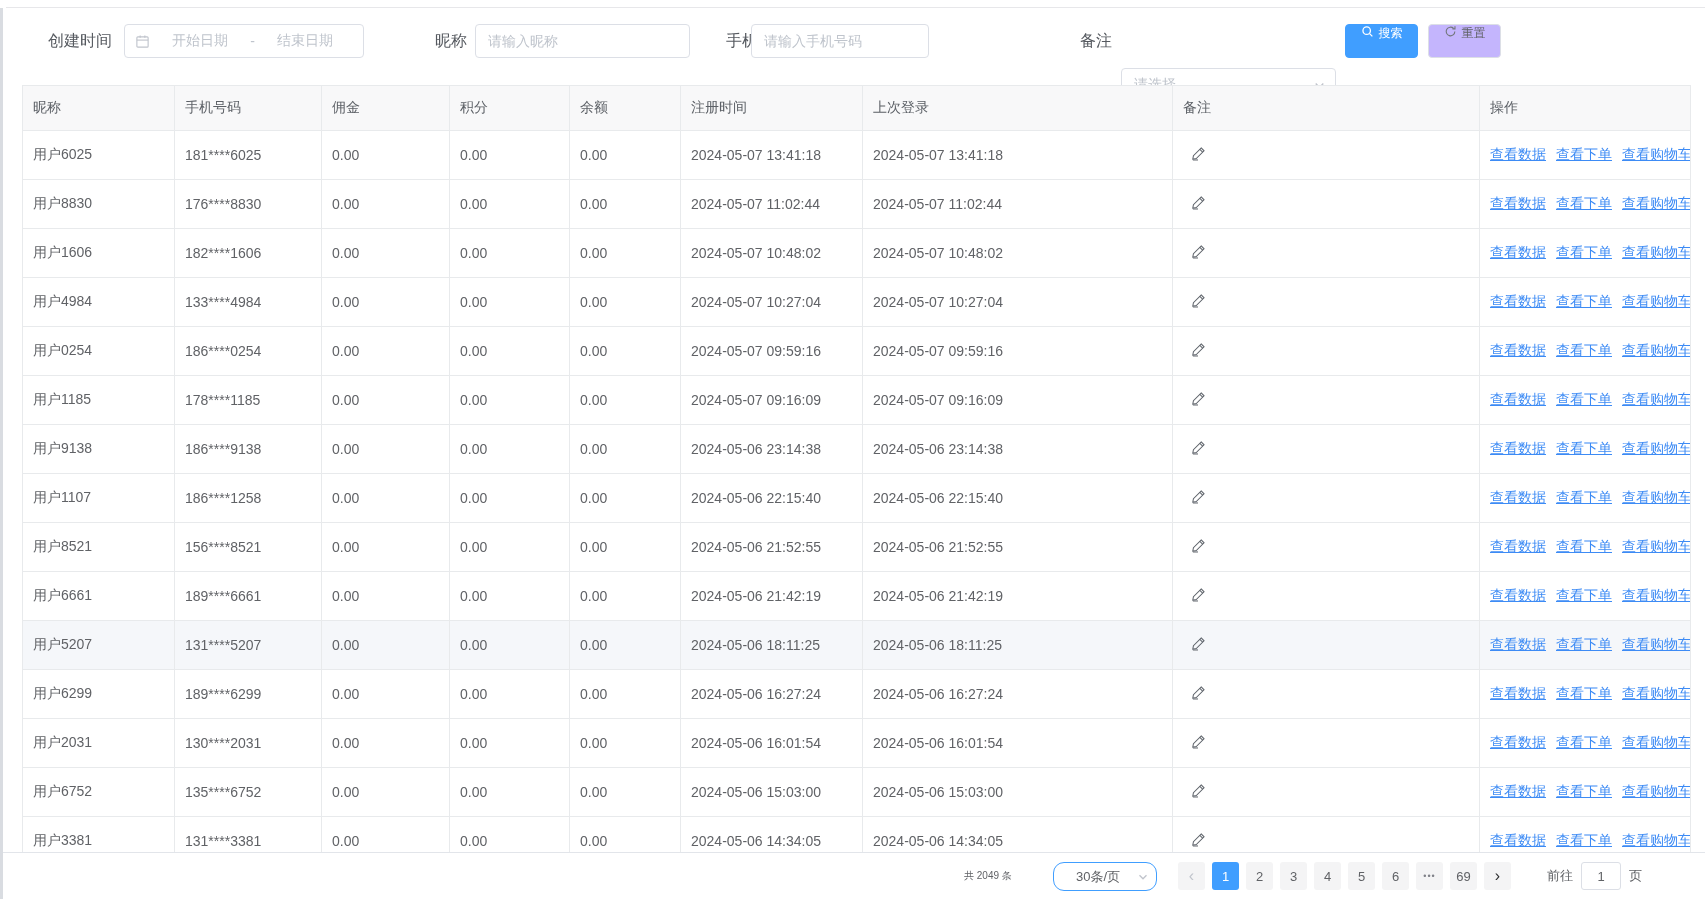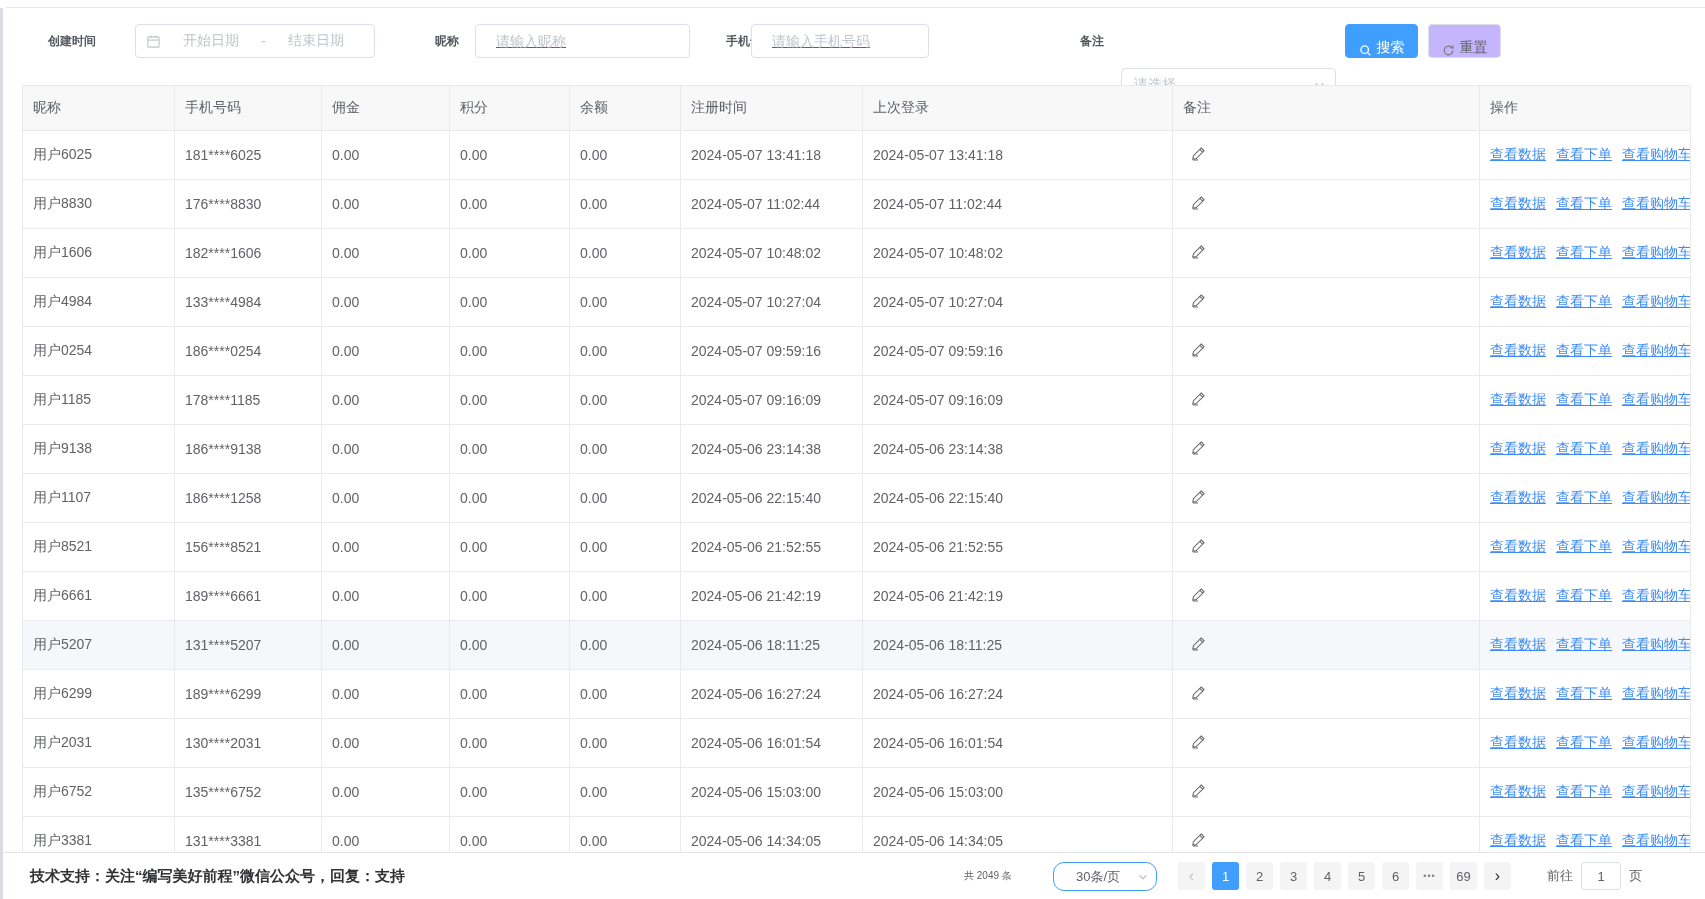--- a/index.html
+++ b/index.html
@@ -13,34 +13,34 @@
     --header-bg:#f8f8f9;
     --hl-bg:#f5f7fa;
     --pgbtn-bg:#f4f4f5;
   }
   *{box-sizing:border-box;margin:0;padding:0;font-family:"Liberation Sans","DejaVu Sans",sans-serif;}
   html,body{width:1705px;height:899px;background:#fff;overflow:hidden;position:relative;}
   .top-line{position:absolute;top:7px;left:6px;width:1699px;height:1px;background:#e7e7ea;}
   .left-strip{position:absolute;left:0;top:8px;width:3px;height:891px;background:#d9dce1;z-index:300;}
 
   
-  .flabel{position:absolute;top:24px;height:34px;line-height:34px;font-size:12px;font-weight:700;color:#55595f;white-space:nowrap;}
+  .flabel{position:absolute;top:24px;height:34px;line-height:34px;font-size:16px;font-weight:400;color:#55595f;white-space:nowrap;}
   .ctrl{position:absolute;top:24px;height:34px;border:1px solid var(--border);border-radius:4px;background:#fff;display:flex;align-items:center;font-size:14px;color:var(--text);}
   .ph{color:var(--placeholder);}
-  .date-range{left:135px;width:240px;padding:0 10px;}
+  .date-range{left:124px;width:240px;padding:0 10px;}
   .date-range .seg{flex:1;text-align:center;white-space:nowrap;}
   .date-range .sep{color:var(--placeholder);padding:0 2px;}
   .cal{display:flex;margin-right:2px;}
-  input.ctrl{padding:0 20px;outline:none;text-decoration:underline;}
+  input.ctrl{padding:0 12px;outline:none;}
   input.ctrl::placeholder{color:var(--placeholder);}
   .inp-nickname{left:475px;width:215px;}
   .inp-phone{left:751px;width:178px;}
   .sel-remark{left:1121px;width:215px;padding:0 12px;justify-content:flex-start;cursor:pointer;margin-top:44px;}
   .sel-remark .chev{position:absolute;right:9px;top:10px;display:flex;}
-  .btn{position:absolute;top:24px;height:34px;border-radius:4px;font-size:14px;display:flex;align-items:flex-end;justify-content:center;gap:5px;cursor:pointer;border:1px solid transparent;white-space:nowrap;}
+  .btn{position:absolute;top:24px;height:34px;border-radius:4px;font-size:12px;display:flex;align-items:flex-start;justify-content:center;gap:5px;cursor:pointer;border:1px solid transparent;white-space:nowrap;}
   .btn-search{left:1345px;width:73px;background:var(--primary);color:#fff;border-color:var(--primary);}
   .btn-reset{left:1428px;width:73px;background:#c4b5fd;color:var(--text);border-color:var(--border);}
 
   
   table{position:absolute;top:85px;left:22px;width:1668px;border-collapse:collapse;table-layout:fixed;}
   th,td{border:1px solid var(--table-border);font-weight:normal;text-align:left;padding:0 10px;white-space:nowrap;overflow:hidden;}
   th{height:45px;background:var(--header-bg);color:#5c6066;font-size:14px;font-weight:500;}
   td{height:49px;color:var(--text);font-size:14px;background:#fff;}
   tr.hl td{background:var(--hl-bg);}
   td.remark-cell .edit-btn{display:inline-flex;cursor:pointer;margin-left:8px;}
@@ -431,21 +431,20 @@
           <line x1="2" y1="14.9" x2="7.5" y2="14.9"></line>
         </svg>
       </span>
     </td>
     <td class="actions-cell"><a>查看数据</a><a>查看下单</a><a>查看购物车</a></td>
   </tr>
     </tbody>
 </table>
 
 <div class="footer">
-  <div class="support">技术支持：关注“编写美好前程”微信公众号，回复：支持</div>
 
   <div class="total">共 2049 条</div>
 
   <div class="size-select">
     <span>30条/页</span>
     <span class="chev">
       <svg width="12" height="12" viewBox="0 0 12 12" fill="none" stroke="#c0c4cc" stroke-width="1.3">
         <path d="M2.5 4.2 L6 7.8 L9.5 4.2"></path>
       </svg>
     </span>

